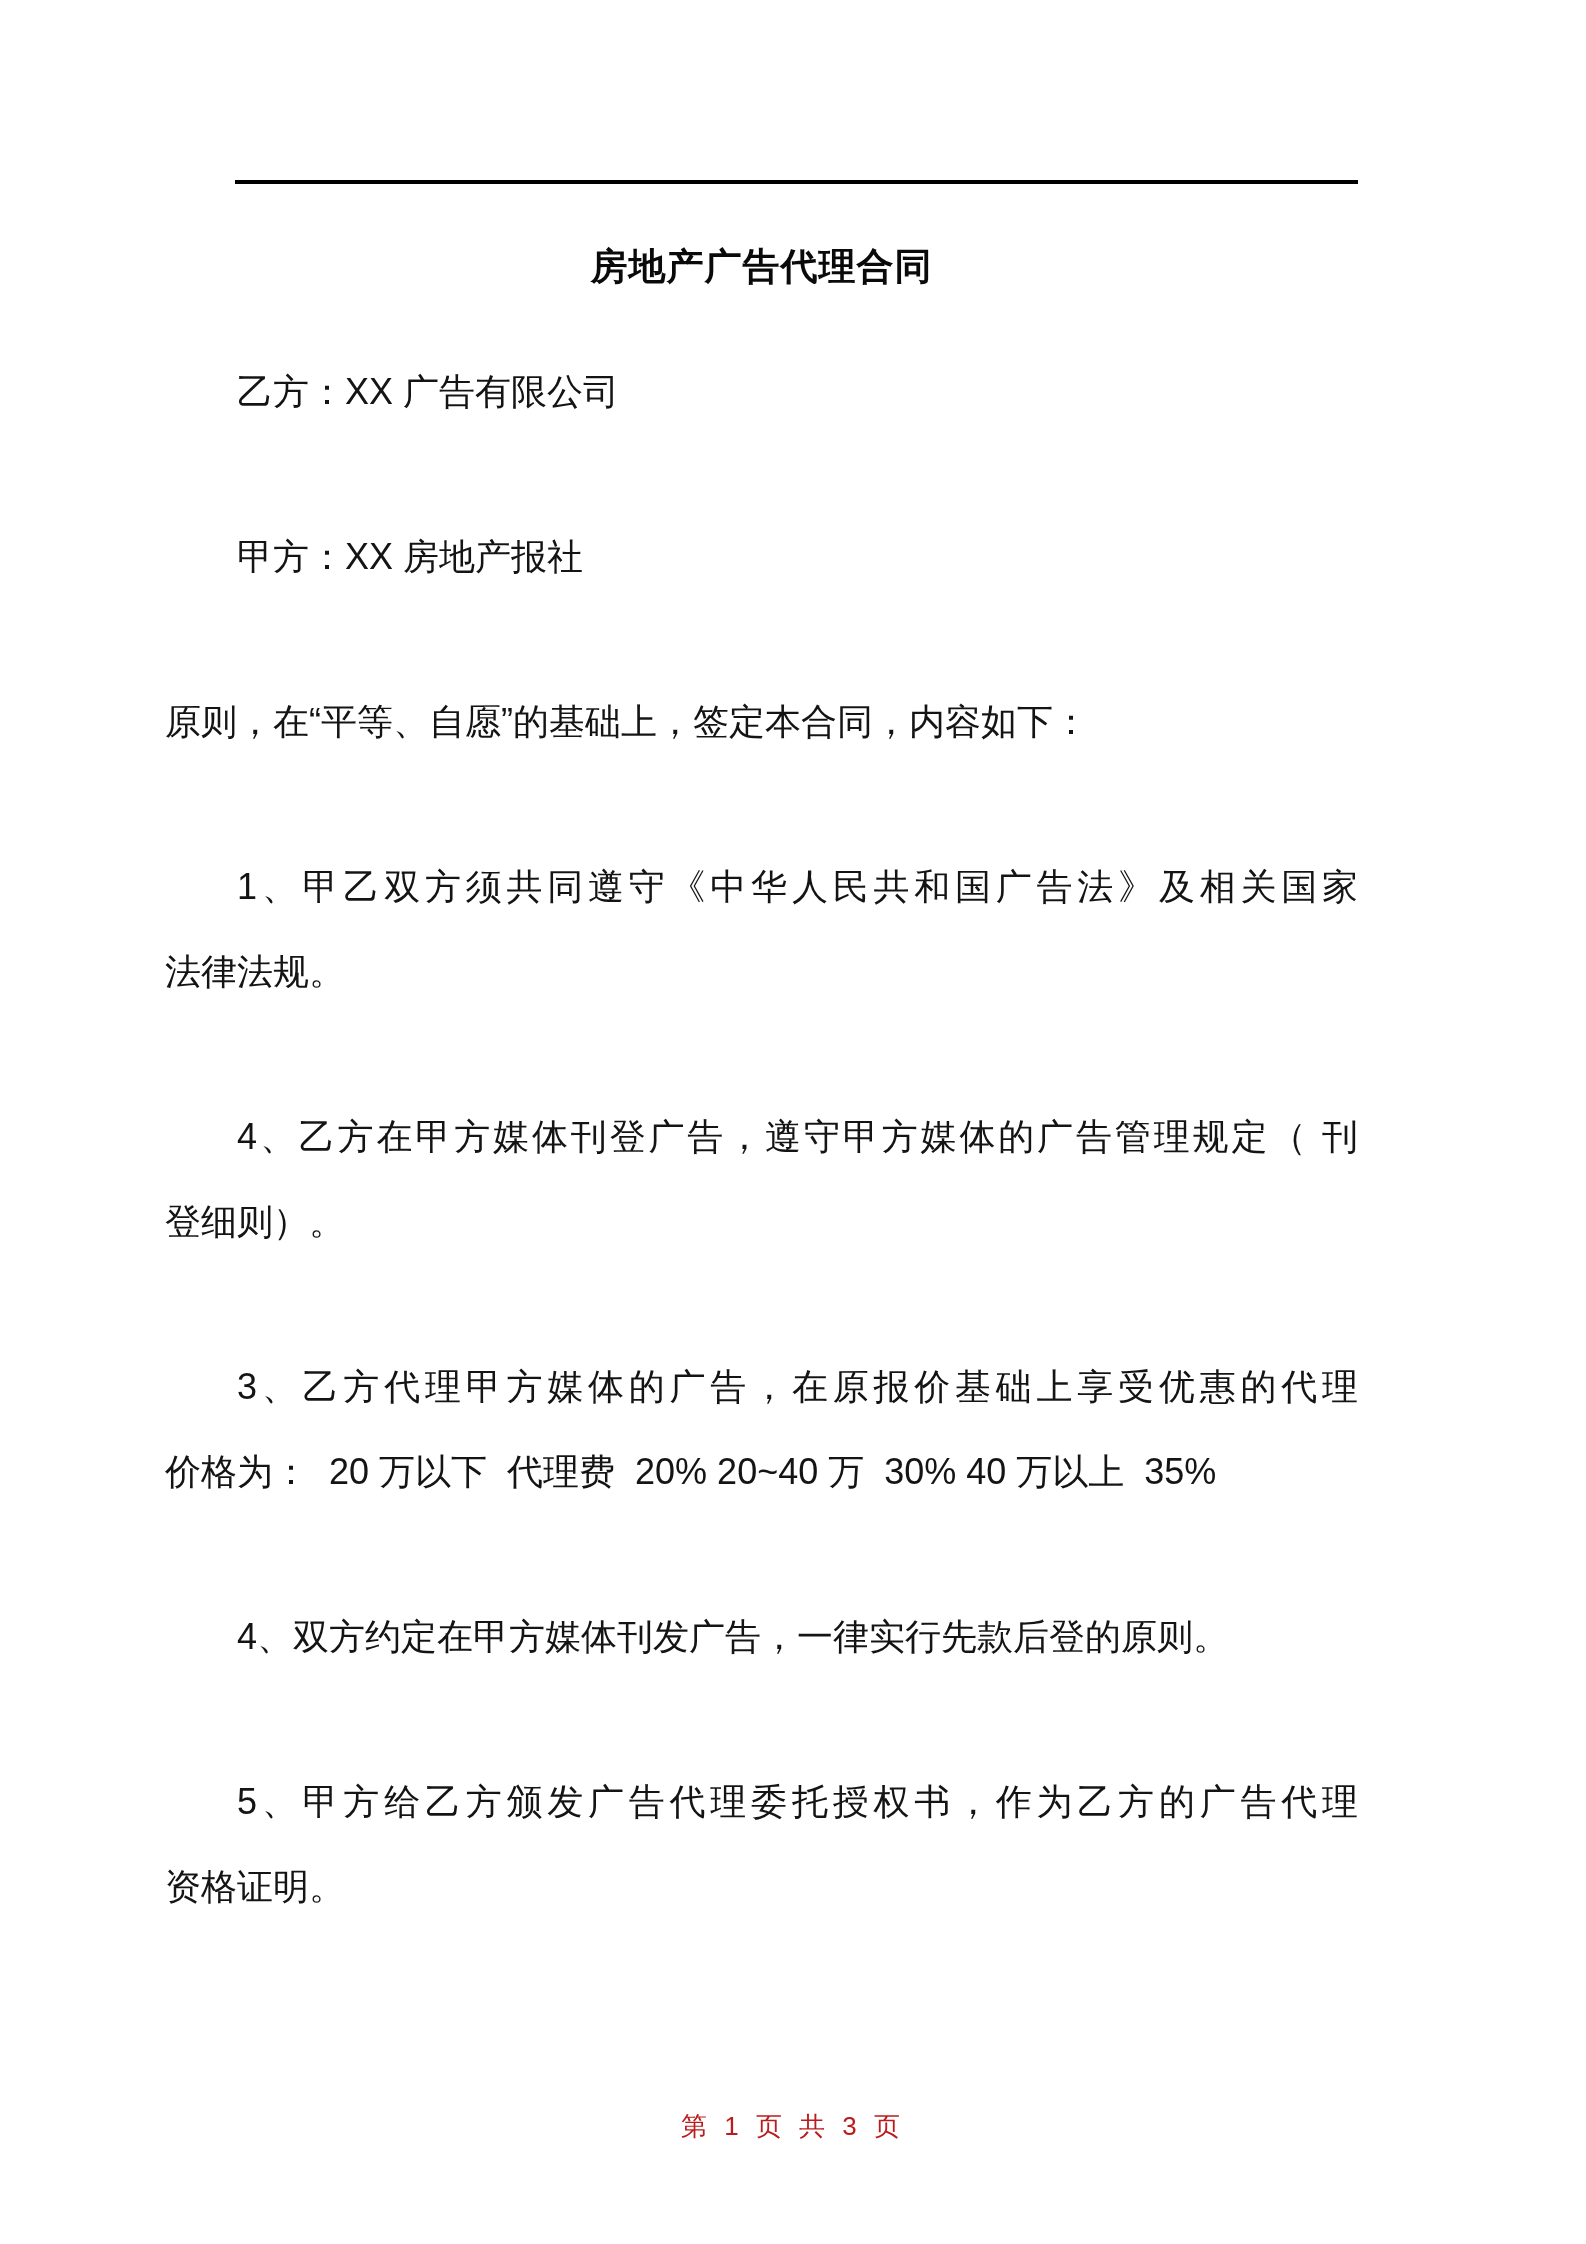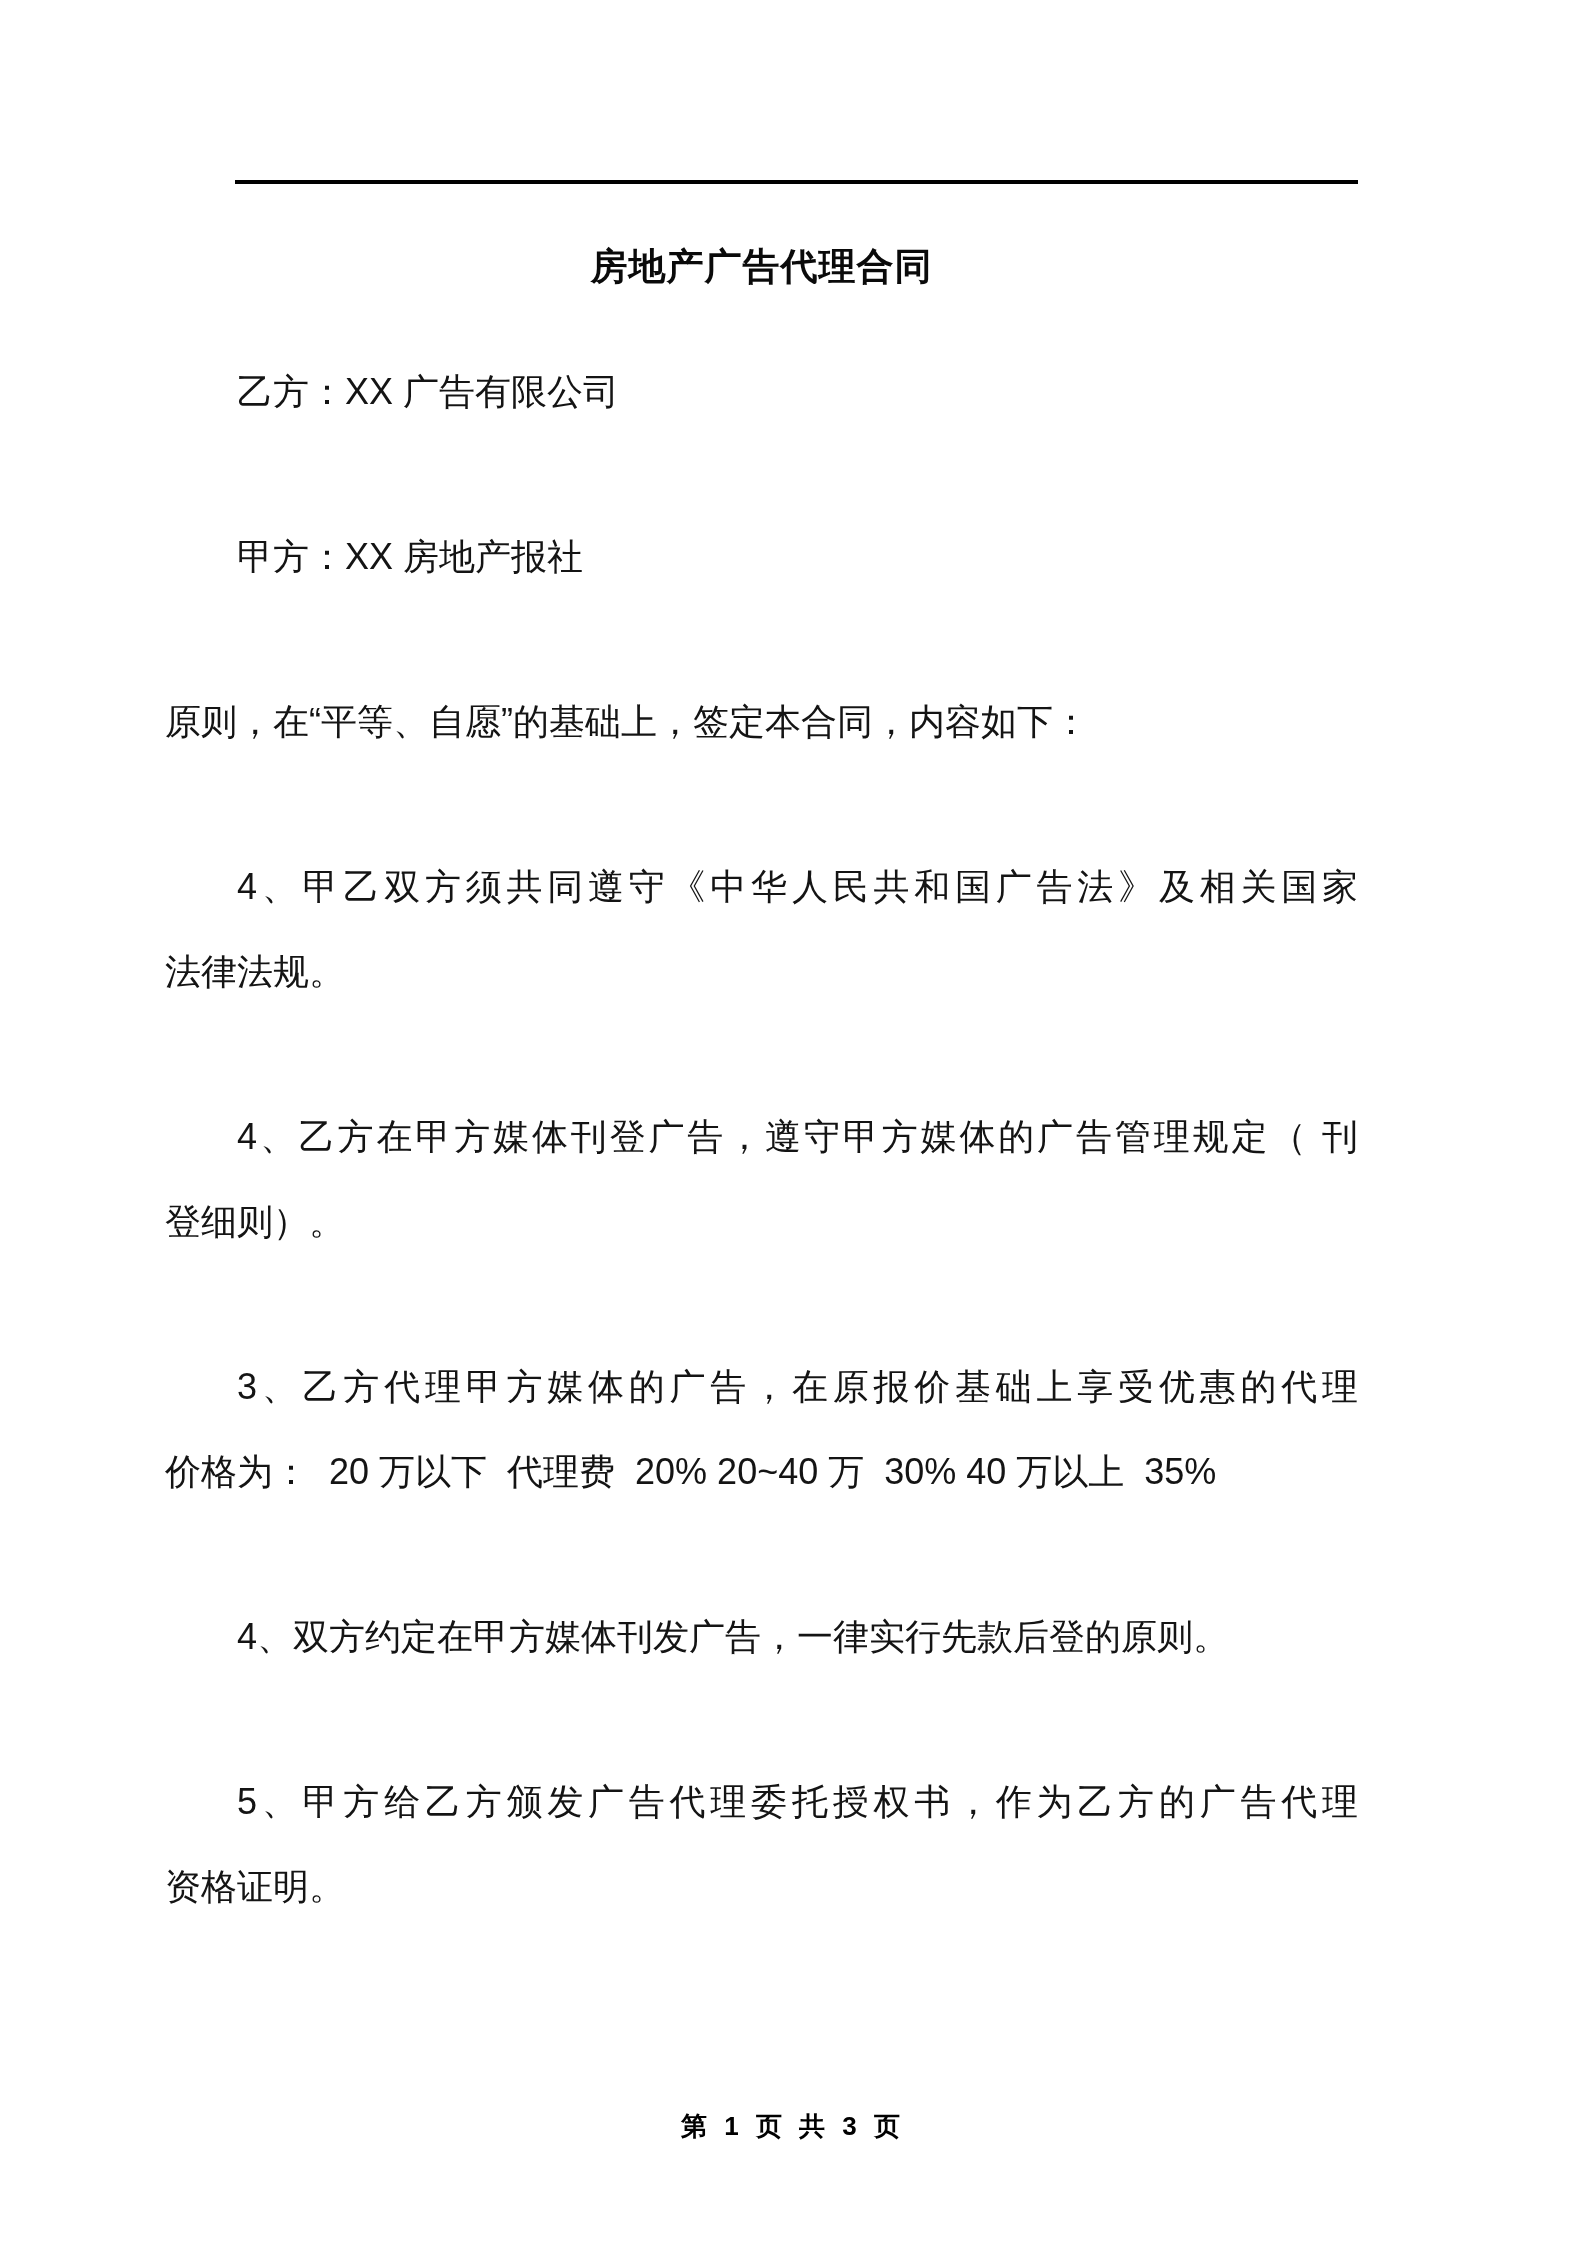--- a/index.html
+++ b/index.html
@@ -58,45 +58,45 @@
     text-align: justify;
     text-align-last: justify;
   }
   .page-footer {
     position: absolute;
     left: 0;
     top: 2074px;
     width: 100%;
     text-align: center;
     font-size: 26px;
-    font-weight: bold;
+    font-weight: normal;
     line-height: 40px;
     letter-spacing: 5px;
-    color: #000000;
+    color: #b91c1c;
   }
 </style>
 </head>
 <body>
 
 <div class="page" style="background: rgb(255, 255, 255); margin-top: 32px;">
   <div class="top-rule" style="background: rgb(0, 0, 0);"></div>
   <div class="doc-body">
     <h1 class="doc-title">房地产广告代理合同</h1>
     <div id="doc-blocks">
         <div class="block">
           <div class="line indent">乙方：XX 广告有限公司</div>
         </div>
         <div class="block">
           <div class="line indent">甲方：XX 房地产报社</div>
         </div>
         <div class="block">
           <div class="line">原则，在“平等、自愿”的基础上，签定本合同，内容如下：</div>
         </div>
         <div class="block">
-          <div class="line indent fill">4、甲乙双方须共同遵守《中华人民共和国广告法》及相关国家</div>
+          <div class="line indent fill">1、甲乙双方须共同遵守《中华人民共和国广告法》及相关国家</div>
           <div class="line">法律法规。</div>
         </div>
         <div class="block">
           <div class="line indent fill">4、乙方在甲方媒体刊登广告，遵守甲方媒体的广告管理规定（ 刊</div>
           <div class="line">登细则）。</div>
         </div>
         <div class="block">
           <div class="line indent fill">3、乙方代理甲方媒体的广告，在原报价基础上享受优惠的代理</div>
           <div class="line">价格为：  20 万以下  代理费  20% 20~40 万  30% 40 万以上  35%</div>
         </div>

